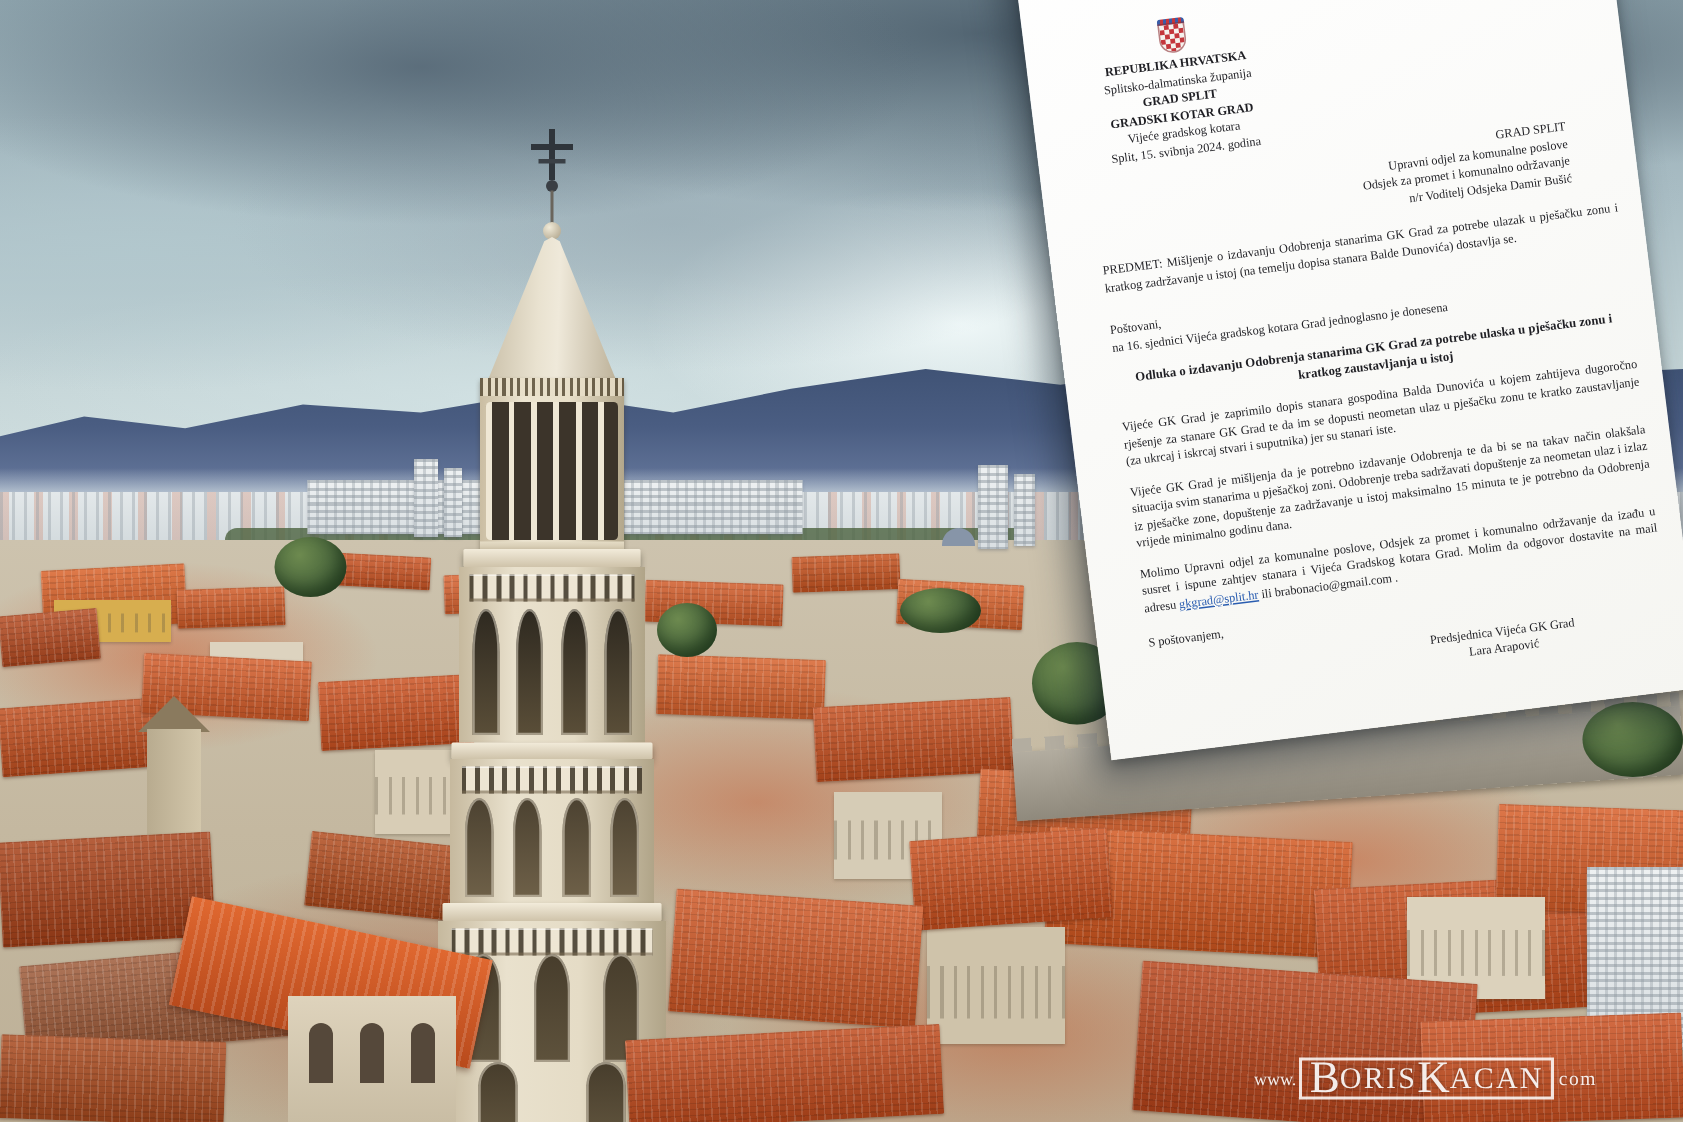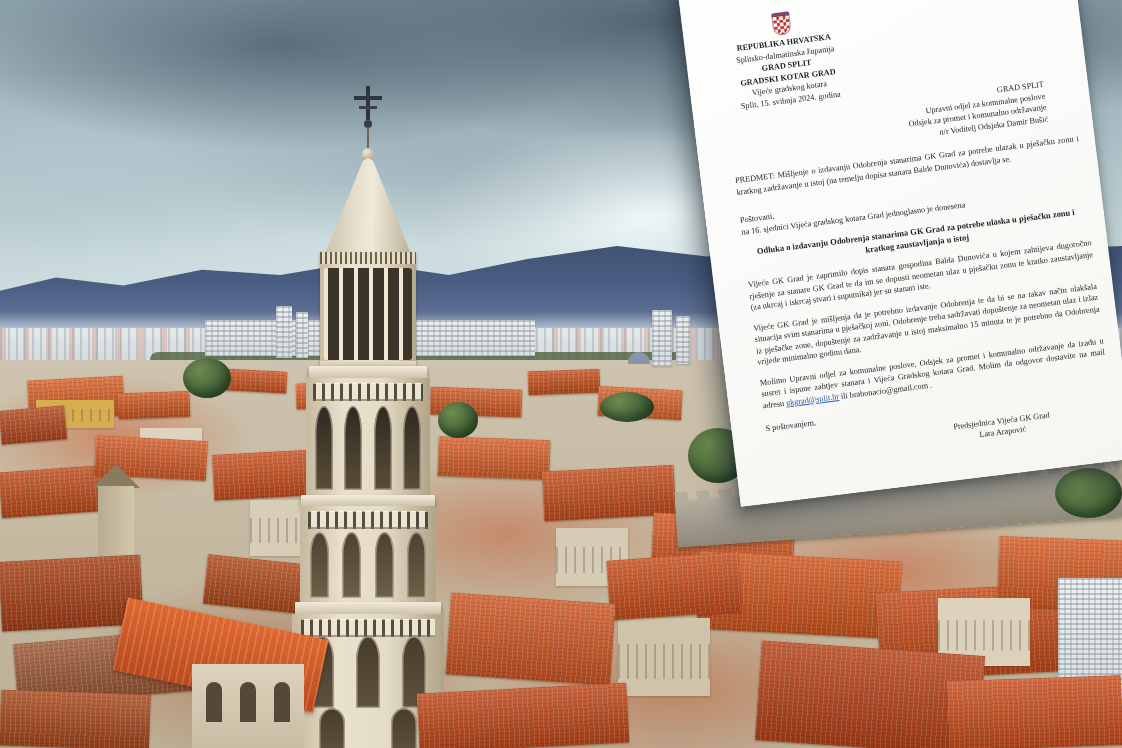--- a/index.html
+++ b/index.html
@@ -276,14 +276,24 @@
         <span>Molim da odgovor dostavite na mail adresu </span><a href="#" class="email">gkgrad@split.hr</a><span> ili </span><a href="#" class="email" style="color:#1f1f24;text-decoration:none;">brabonacio@gmail.com</a><span> .</span>
       </div>
       <div class="closing">S poštovanjem,</div>
       <div class="sig">
         <div>Predsjednica Vijeća GK Grad</div>
         <div>Lara Arapović</div>
       </div>
     </div>
   </div>
 
+  <div class="ph wm">
+    <span class="wm-www">www.</span>
+    <span class="wm-box">
+      <span class="wm-big">B</span>
+      <span class="wm-sm">ORIS</span>
+      <span class="wm-big">K</span>
+      <span class="wm-sm">ACAN</span>
+    </span>
+    <span class="wm-com">com</span>
+  </div>
 
 </div>
 
 </body></html>

